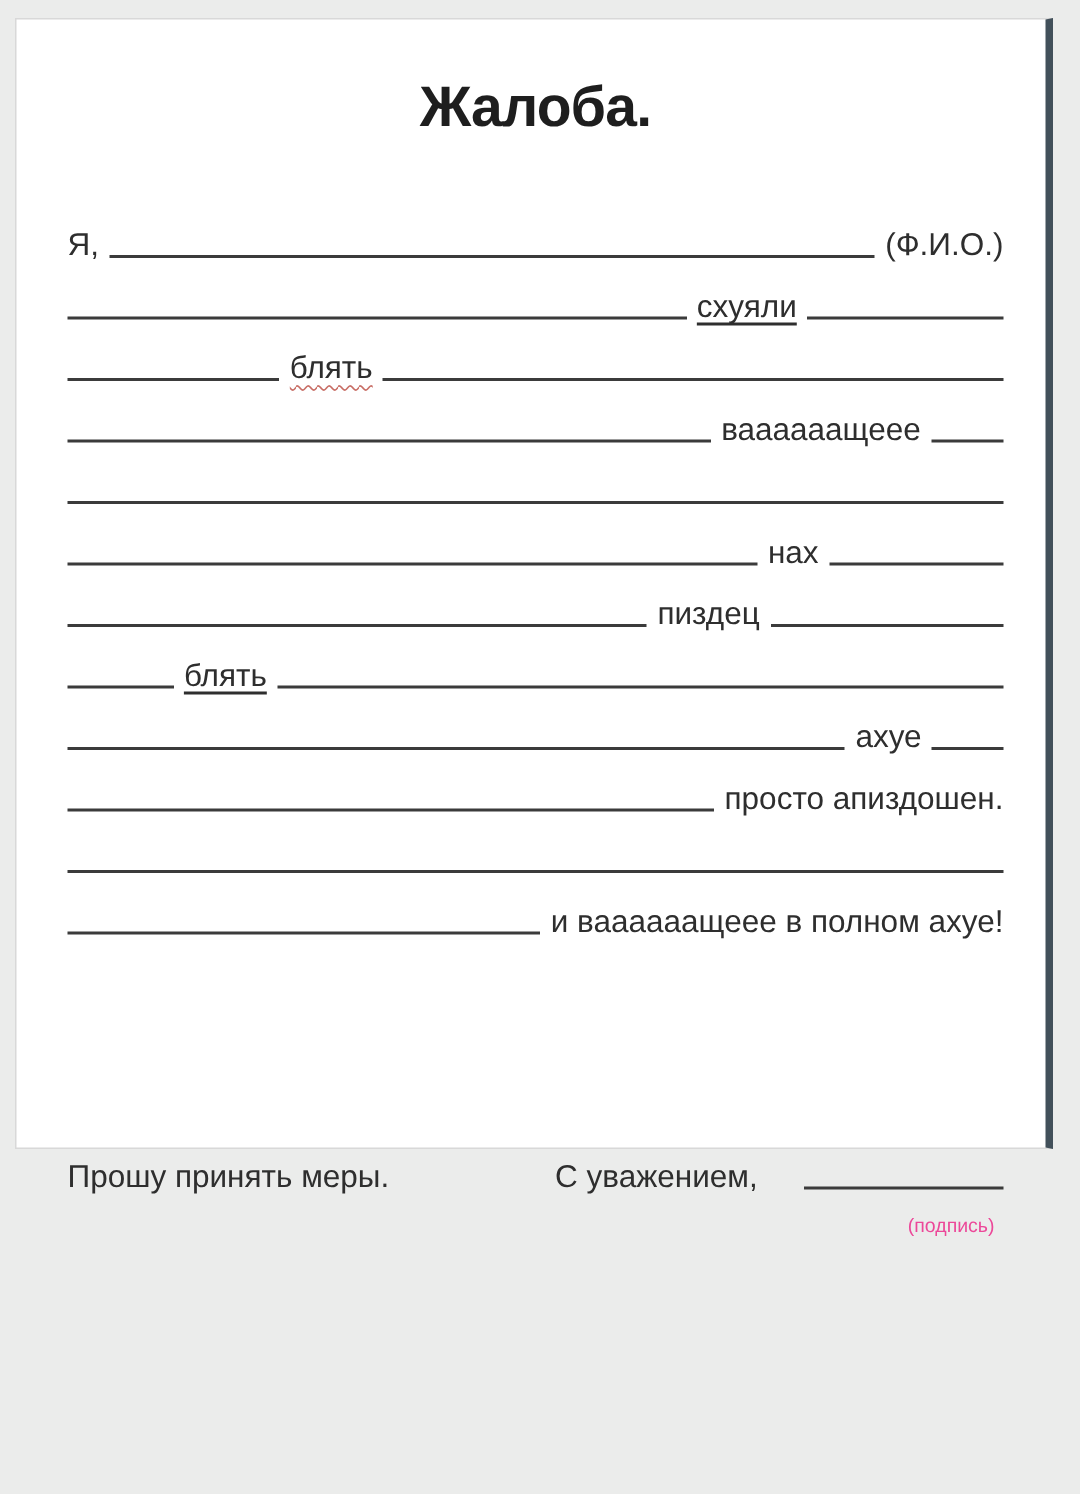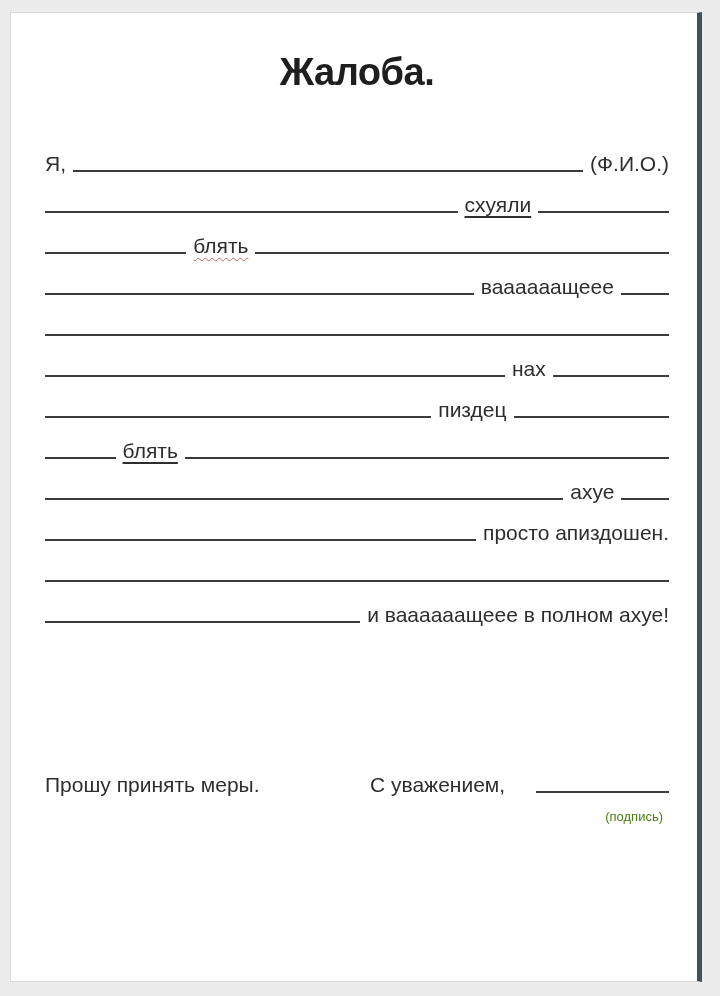--- a/index.html
+++ b/index.html
@@ -14,21 +14,21 @@
   .backdrop {
     position: relative;
     width: 720px;
     height: 996px;
   }
   .page {
     position: absolute;
     left: 10px;
     top: 12px;
     width: 692px;
-    height: 970px;
+    height: 754px;
     box-sizing: border-box;
     background: #ffffff;
     border: 1px solid #d8d8d8;
     border-right: 5px solid #42505a;
   }
   .content {
     padding: 0 28px 0 34px;
     color: #2e2e2e;
   }
   h1.title {
@@ -95,21 +95,21 @@
     flex: 1 1 auto;
     display: flex;
     align-items: flex-end;
     gap: 24px;
   }
   .signature-caption {
     margin-top: 12px;
     padding-right: 6px;
     text-align: right;
     font-size: 13px;
-    color: #4d7c0f;
+    color: #ec4899;
   }
 </style>
 </head>
 <body>
 
 <div class="backdrop">
   <div class="page">
     <div class="content">
 
       <h1 class="title">Жалоба.</h1>

